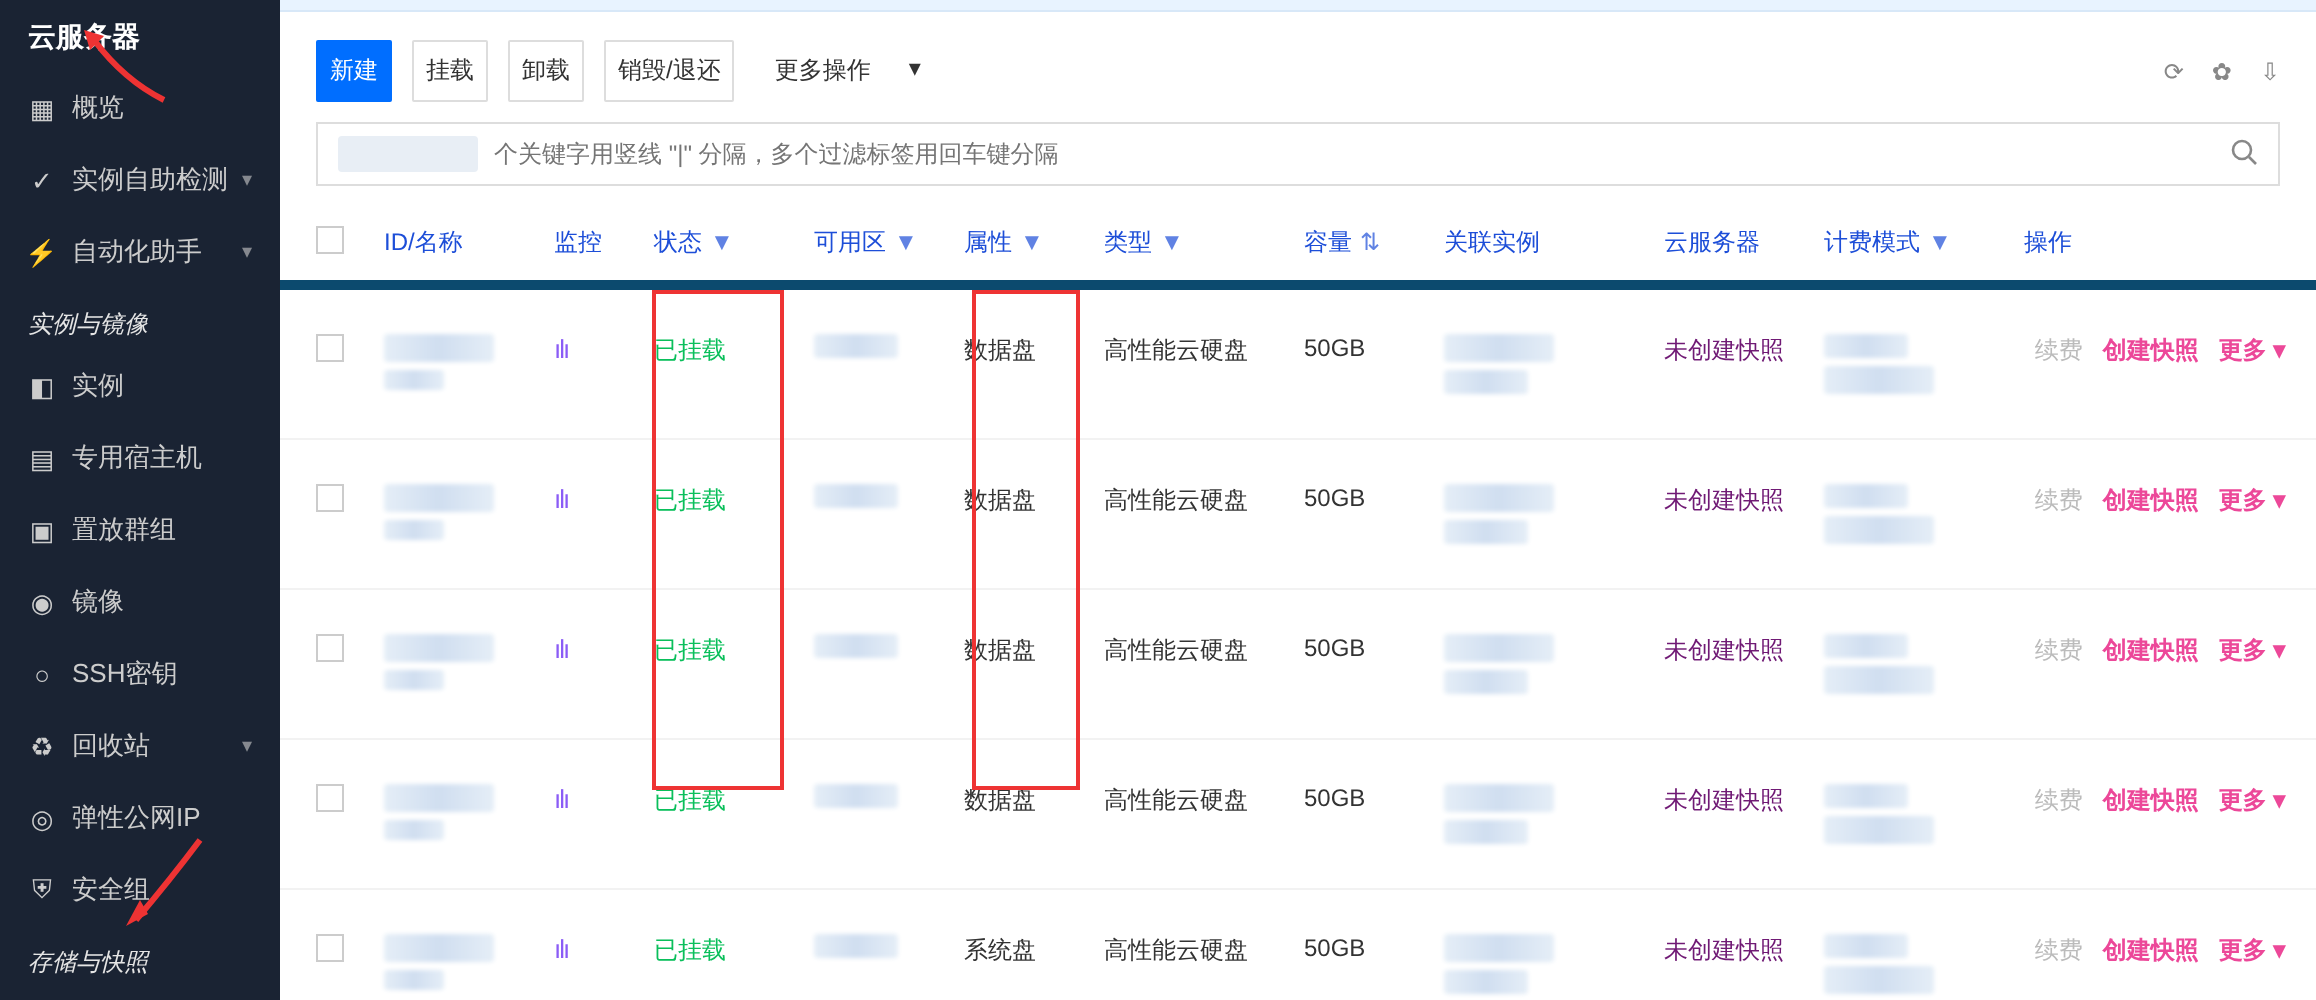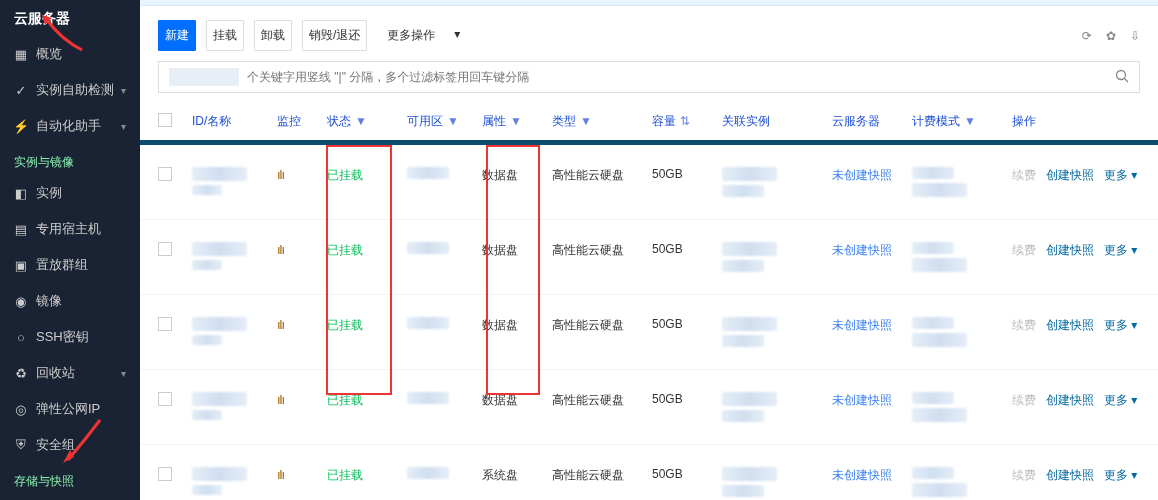--- a/index.html
+++ b/index.html
@@ -4,21 +4,21 @@
   <style>
     * { margin: 0; padding: 0; box-sizing: border-box; }
     body { font-family: -apple-system, "Microsoft YaHei", sans-serif; font-size: 12px; color: #333; background: #fff; width: 1158px; height: 500px; overflow: hidden; }
     .app { display: flex; height: 500px; }
     .sidebar { width: 140px; background: #1a2333; color: #ccc; flex-shrink: 0; overflow-y: auto; position: relative; }
     .sidebar-title { color: #fff; font-size: 14px; font-weight: bold; padding: 10px 14px 8px; }
     .nav-item { display: flex; align-items: center; padding: 9px 14px; cursor: pointer; font-size: 13px; }
     .nav-icon { width: 14px; height: 14px; margin-right: 8px; display: flex; align-items: center; justify-content: center; flex-shrink: 0; }
     .nav-label { flex: 1; }
     .nav-chev { font-size: 10px; opacity: .6; }
-    .nav-section { padding: 10px 14px 4px; font-size: 12px; color: #86efac; }
+    .nav-section { padding: 10px 14px 4px; font-size: 12px; color: #e5e5e5; font-style: italic; }
     .arrow { position: absolute; pointer-events: none; }
     .arrow1 { top: 15px; left: 42px; width: 45px; height: 40px; }
     .arrow2 { top: 415px; left: 60px; width: 45px; height: 50px; }
     .main { flex: 1; display: flex; flex-direction: column; background: #fff; }
     .topbar-strip { height: 6px; background: #e8f3ff; border-bottom: 1px solid #d8e8f8; }
     .toolbar { display: flex; align-items: center; padding: 14px 18px 10px; gap: 10px; }
     .btn { padding: 6px 6px; border: 1px solid #ddd; background: #fff; color: #333; font-size: 12px; cursor: pointer; border-radius: 1px; }
     .btn.primary { background: #006eff; color: #fff; border-color: #006eff; }
     .more-ops { display: flex; align-items: flex-start; gap: 19px; padding: 6px 10px; cursor: pointer; }
     .toolbar-right { margin-left: auto; display: flex; gap: 14px; color: #888; }
@@ -31,26 +31,26 @@
     .table { width: 100%; border-collapse: collapse; }
     .table th { text-align: left; font-weight: normal; color: #1d4ed8; padding: 10px 10px; border-bottom: 5px solid #0c4a6e; font-size: 12px; white-space: nowrap; }
     .table th .filter { margin-left: 4px; cursor: pointer; opacity: .7; }
     .table td { padding: 22px 10px; border-bottom: 1px solid #f2f2f2; vertical-align: top; font-size: 12px; white-space: nowrap; }
     .chk { width: 14px; height: 14px; border: 1px solid #ccc; display: inline-block; cursor: pointer; }
     .blur-rect { background: linear-gradient(90deg, #e5eef7 0%, #d0def0 50%, #e5eef7 100%); filter: blur(1px); border-radius: 2px; display: inline-block; }
     .blur-lg { width: 55px; height: 14px; }
     .blur-md { width: 42px; height: 12px; }
     .blur-sm { width: 30px; height: 10px; }
     .blur-stack { display: flex; flex-direction: column; gap: 4px; }
-    .mon-icon { color: #a16207; cursor: pointer; font-size: 13px; letter-spacing: -1px; margin-top: 13px; }
+    .mon-icon { color: #8b5cf6; cursor: pointer; font-size: 13px; letter-spacing: -1px; margin-top: 13px; }
     .status-mounted { color: #0abf5b; }
-    .snapshot-none { color: #3b82f6; }
-    .ops { display: flex; gap: 10px; align-items: center; }
+    .snapshot-none { color: #701a75; }
+    .ops { display: flex; gap: 10px; align-items: center; justify-content: center; }
     .ops .dim { color: #bbb; }
-    .ops .link { color: #0369a1; cursor: pointer; }
+    .ops .link { color: #ec4899; cursor: pointer; font-weight: bold; }
     .redbox { position: absolute; border: 2px solid #e33; pointer-events: none; }
     .col-chk { width: 30px; padding-left: 18px !important; }
     .col-id { width: 85px; }
     .col-mon { width: 50px; }
     .col-status { width: 80px; }
     .col-zone { width: 75px; }
     .col-attr { width: 70px; }
     .col-type { width: 100px; }
     .col-cap { width: 70px; }
     .col-rel { width: 110px; }

